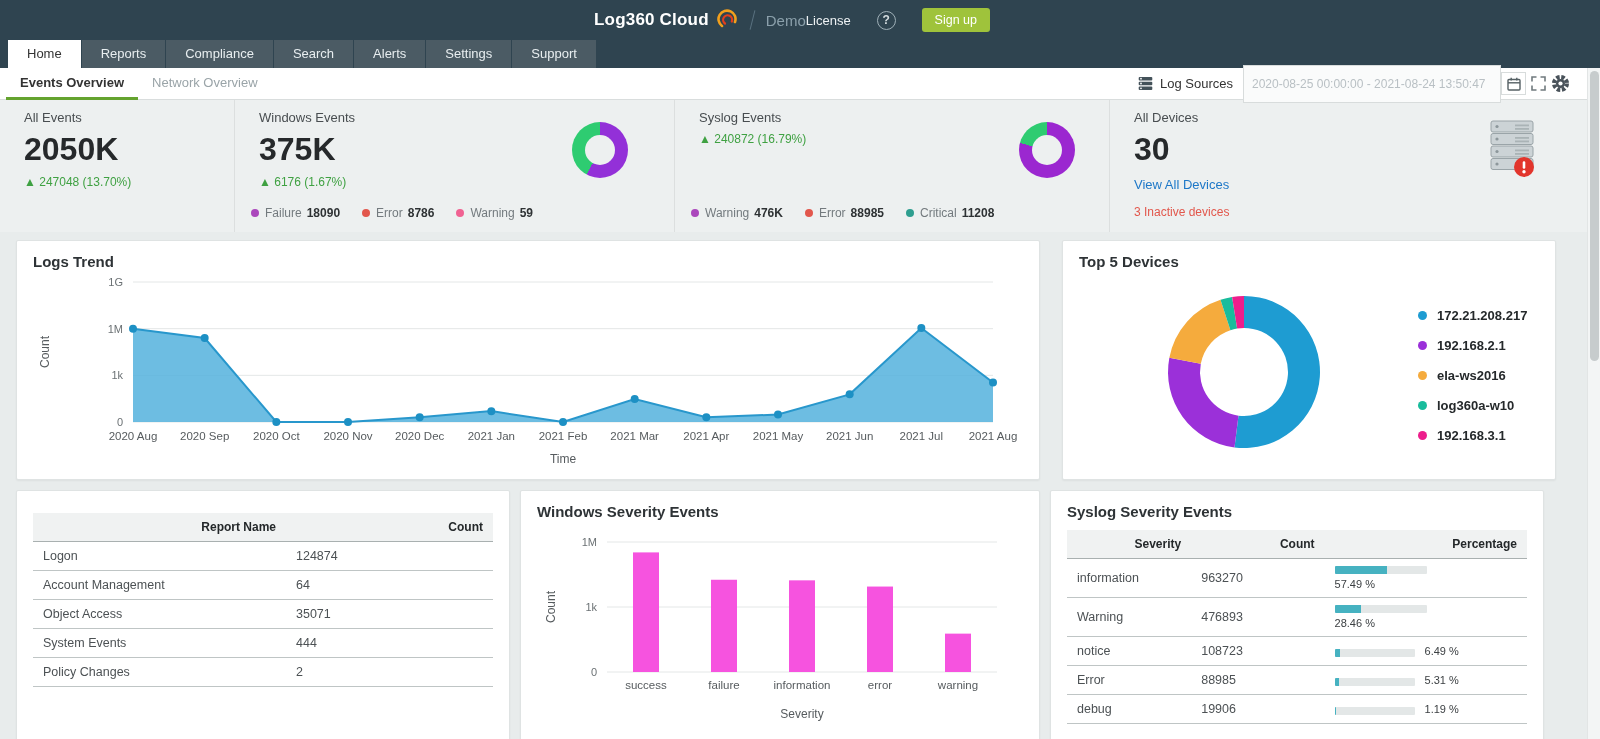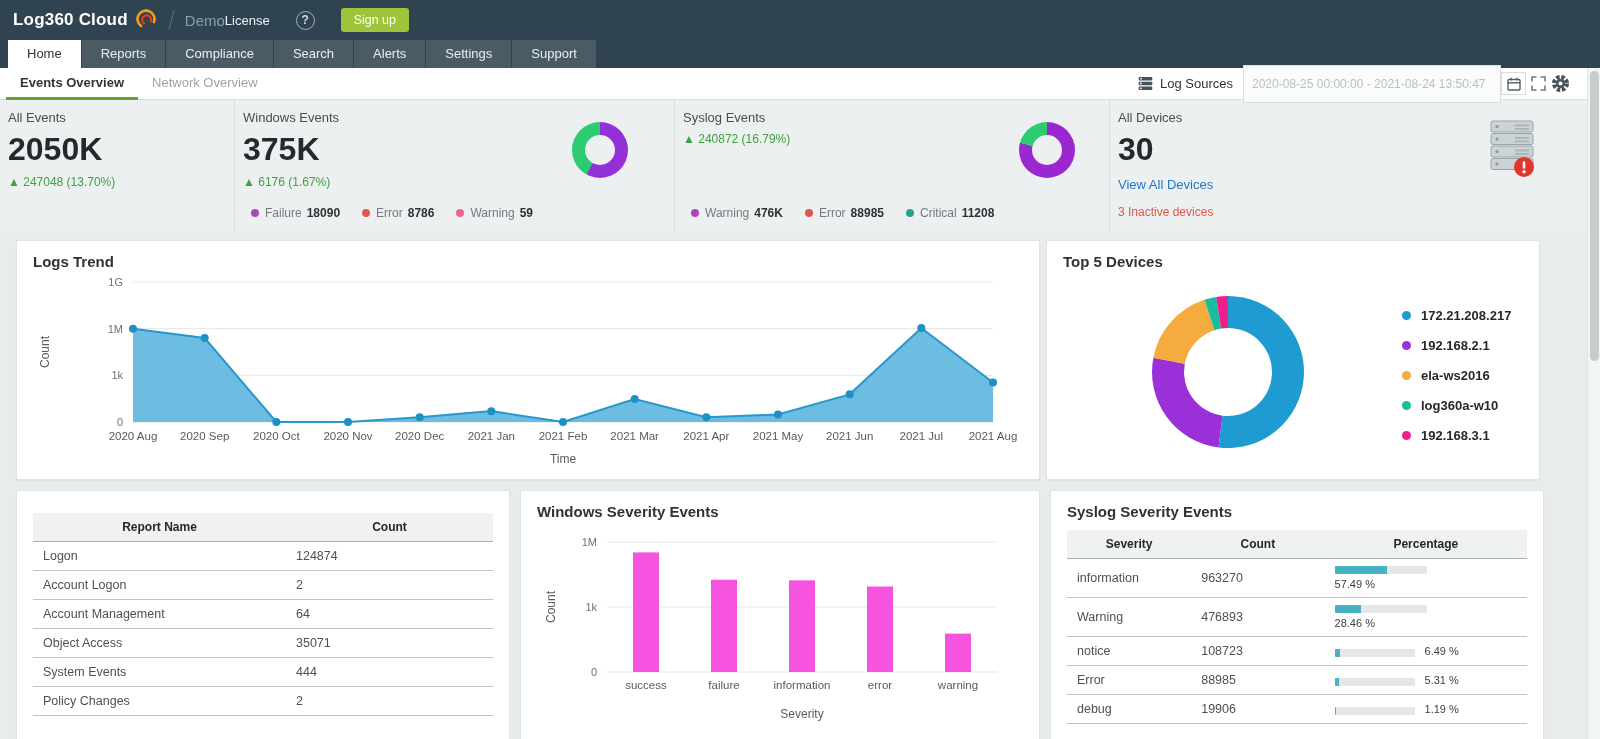--- a/index.html
+++ b/index.html
@@ -1,20 +1,20 @@
 <!DOCTYPE html>
 <html><head>
 <meta charset="utf-8">
 <style>
   *{box-sizing:border-box;margin:0;padding:0}
   html,body{width:1600px;height:739px;overflow:hidden;background:#e8ecec;font-family:"Liberation Sans",sans-serif}
   svg text{font-family:"Liberation Sans",sans-serif}
 
   
-  .topbar{height:40px;background:#2f4450;display:flex;align-items:center;justify-content:flex-start;padding:0 36px 0 13px}
+  .topbar{height:40px;background:#2f4450;display:flex;align-items:center;justify-content:center;padding:0 36px 0 20px}
   .brand{display:flex;align-items:center;gap:8px}
   .brand-name{color:#fff;font-size:17px;font-weight:bold;letter-spacing:.2px}
   .brand-divider{width:1px;height:20px;background:#5a7280;transform:rotate(14deg);margin:0 5px}
   .env{color:#8ba0ab;font-size:15px}
   .topbar-right{display:flex;align-items:center;gap:26px}
   .license{color:#eef2f4;font-size:13px;cursor:pointer}
   .help{width:19px;height:19px;border:1px solid #9fb0b8;border-radius:50%;color:#d5dde0;font-size:12px;font-weight:bold;display:flex;align-items:center;justify-content:center;cursor:pointer}
   .signup{background:#9fc33b;color:#fff;font-size:12.5px;padding:5px 13px;border:none;border-radius:3px;cursor:pointer;font-family:inherit}
 
   
@@ -28,55 +28,55 @@
   .subnav-tab{height:32px;line-height:30px;padding:0 14px;font-size:13px;color:#9aa4a8;cursor:pointer}
   .subnav-tab.active{color:#333;font-weight:bold;border-bottom:3px solid #64a32e}
   .subnav-right{display:flex;align-items:center;gap:0}
   .log-sources{display:flex;align-items:center;gap:7px;font-size:13px;color:#333;margin-right:10px;cursor:pointer}
   .date-range{width:258px;height:23px;border:1px solid #d8dcdc;background:#fafbfb;color:#b9c0c4;font-size:12px;padding:18px 8px;font-family:inherit}
   .cal-btn{width:25px;height:23px;border:1px solid #d8dcdc;background:#fff;display:flex;align-items:center;justify-content:center;cursor:pointer}
   .icon-btn{cursor:pointer;display:flex;align-items:center;margin-left:4px}
 
   
   .stats-row{display:grid;grid-template-columns:234px 440px 435px 1fr;height:132px;background:#edf0f0}
-  .stat-panel{position:relative;padding:10px 8px;border-left:1px solid #dcdfdf}
+  .stat-panel{position:relative;padding:10px 24px;border-left:1px solid #dcdfdf}
   .stat-panel:first-child{border-left:none}
   .stat-title{font-size:13px;color:#484d50}
   .stat-value{font-size:32px;font-weight:bold;color:#26292b;margin-top:6px}
   .stat-delta{font-size:12px;color:#3fa142;margin-top:7px}
   .stat-legend{position:absolute;left:16px;bottom:12px;display:flex;gap:22px;white-space:nowrap}
   .lg-item{display:flex;align-items:center;font-size:12px}
   .lg-item i{width:8px;height:8px;border-radius:50%;display:inline-block;margin-right:6px}
   .lg-item em{font-style:normal;color:#737a7e;margin-right:5px}
   .lg-item b{color:#2e3234}
   .mini-donut{position:absolute;width:56px;height:56px;border-radius:50%;top:22px}
   .mini-donut::after{content:"";position:absolute;left:50%;top:50%;width:30px;height:30px;margin:-15px 0 0 -15px;border-radius:50%;background:#edf0f0}
   .stat-link{font-size:13px;color:#1e78c8;margin-top:9px;display:inline-block;cursor:pointer}
   .stat-inactive{font-size:12px;color:#e2574c;margin-top:12px}
   .server-wrap{position:absolute;right:64px;top:20px}
 
   
   .cards{padding:8px 0 0 16px;width:1560px}
-  .row1{display:grid;grid-template-columns:1024px 494px;gap:6px;margin-bottom:10px}
+  .row1{display:grid;grid-template-columns:1024px 494px;gap:22px;margin-bottom:10px}
   .row2{display:grid;grid-template-columns:494px 520px 494px;gap:10px}
   .card{background:#fff;border:1px solid #dfe3e3;border-radius:2px;padding:12px 16px;box-shadow:0 1px 2px rgba(0,0,0,.05)}
   .row1 .card{height:240px}
   .row2 .card{height:300px}
   .card-title{font-size:15px;color:#2e3336;font-weight:bold}
 
   
   .td-body{display:flex;align-items:center}
   .td-chart{margin:12px 0 0 75px}
   .td-legend{margin-left:84px;display:flex;flex-direction:column;gap:15px;margin-top:18px}
   .td-item{display:flex;align-items:center;font-size:13px;font-weight:bold;color:#25292b}
   .td-item i{width:9px;height:9px;border-radius:50%;margin-right:10px;flex:0 0 9px}
 
   
   table{width:100%;border-collapse:collapse;margin-top:10px}
-  th{background:#f0f2f2;text-align:center;font-size:12px;color:#24282a;padding:7px 10px;border-bottom:1px solid #a9b0b0}
+  th{background:#f0f2f2;text-align:right;font-size:12px;color:#24282a;padding:7px 10px;border-bottom:1px solid #a9b0b0}
   td{font-size:12.5px;color:#4c5154;padding:7px 10px;border-bottom:1px solid #bfc5c5;vertical-align:middle}
   .sec-table th:last-child,.sec-table td:last-child{width:45%}
   .sys-table th:nth-child(1){width:27%}
   .sys-table th:nth-child(2){width:29%}
   .track{width:92px;height:8px;background:#e3e7e7;border-radius:1px;overflow:hidden}
   .track.short{width:80px}
   .fill{height:100%}
   .pct-label{font-size:11px;color:#3c4043;margin-top:4px}
   .pct-inline{display:flex;align-items:flex-end}
   .pct-inline .pct-label{margin-top:0;margin-left:10px;white-space:nowrap}
@@ -334,24 +334,20 @@
           <th>Report Name</th>
           <th>Count</th>
         </tr>
           </thead>
         <tbody>
             <tr>
               <td>Logon</td>
               <td>124874</td>
             </tr>
             <tr>
-              <td>Account Logon</td>
-              <td>2</td>
-            </tr>
-            <tr>
               <td>Account Management</td>
               <td>64</td>
             </tr>
             <tr>
               <td>Object Access</td>
               <td>35071</td>
             </tr>
             <tr>
               <td>System Events</td>
               <td>444</td>

